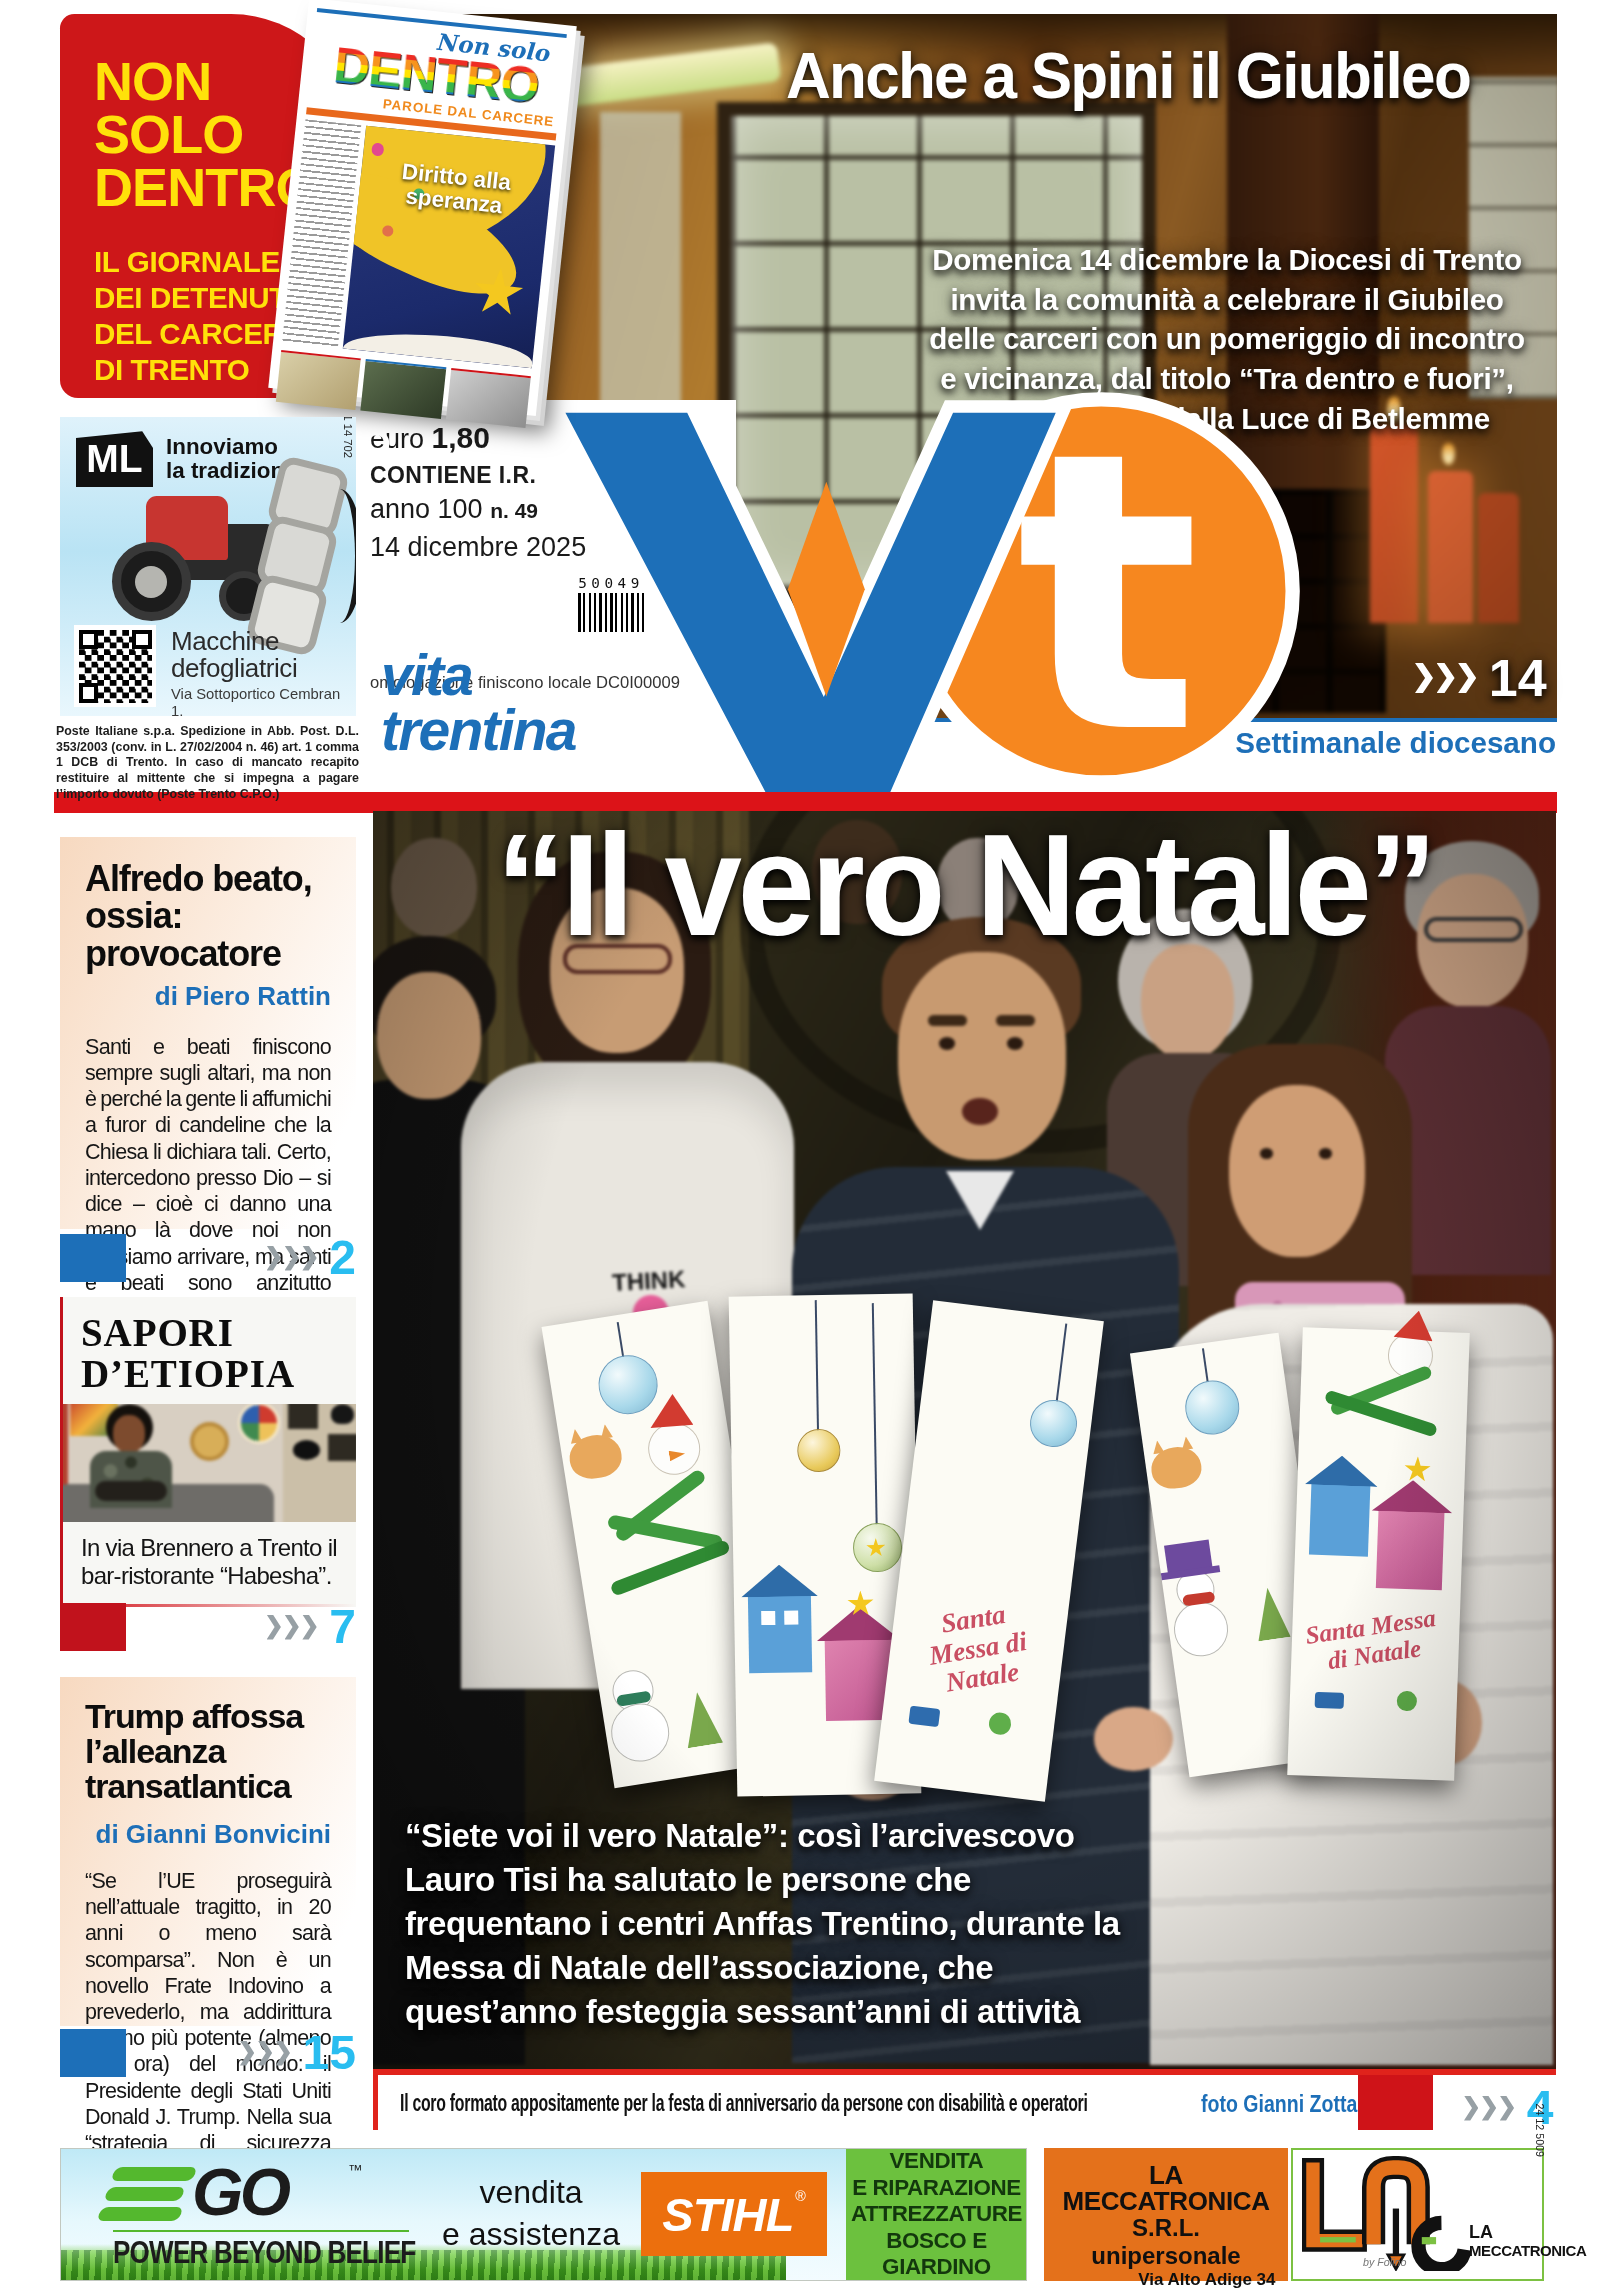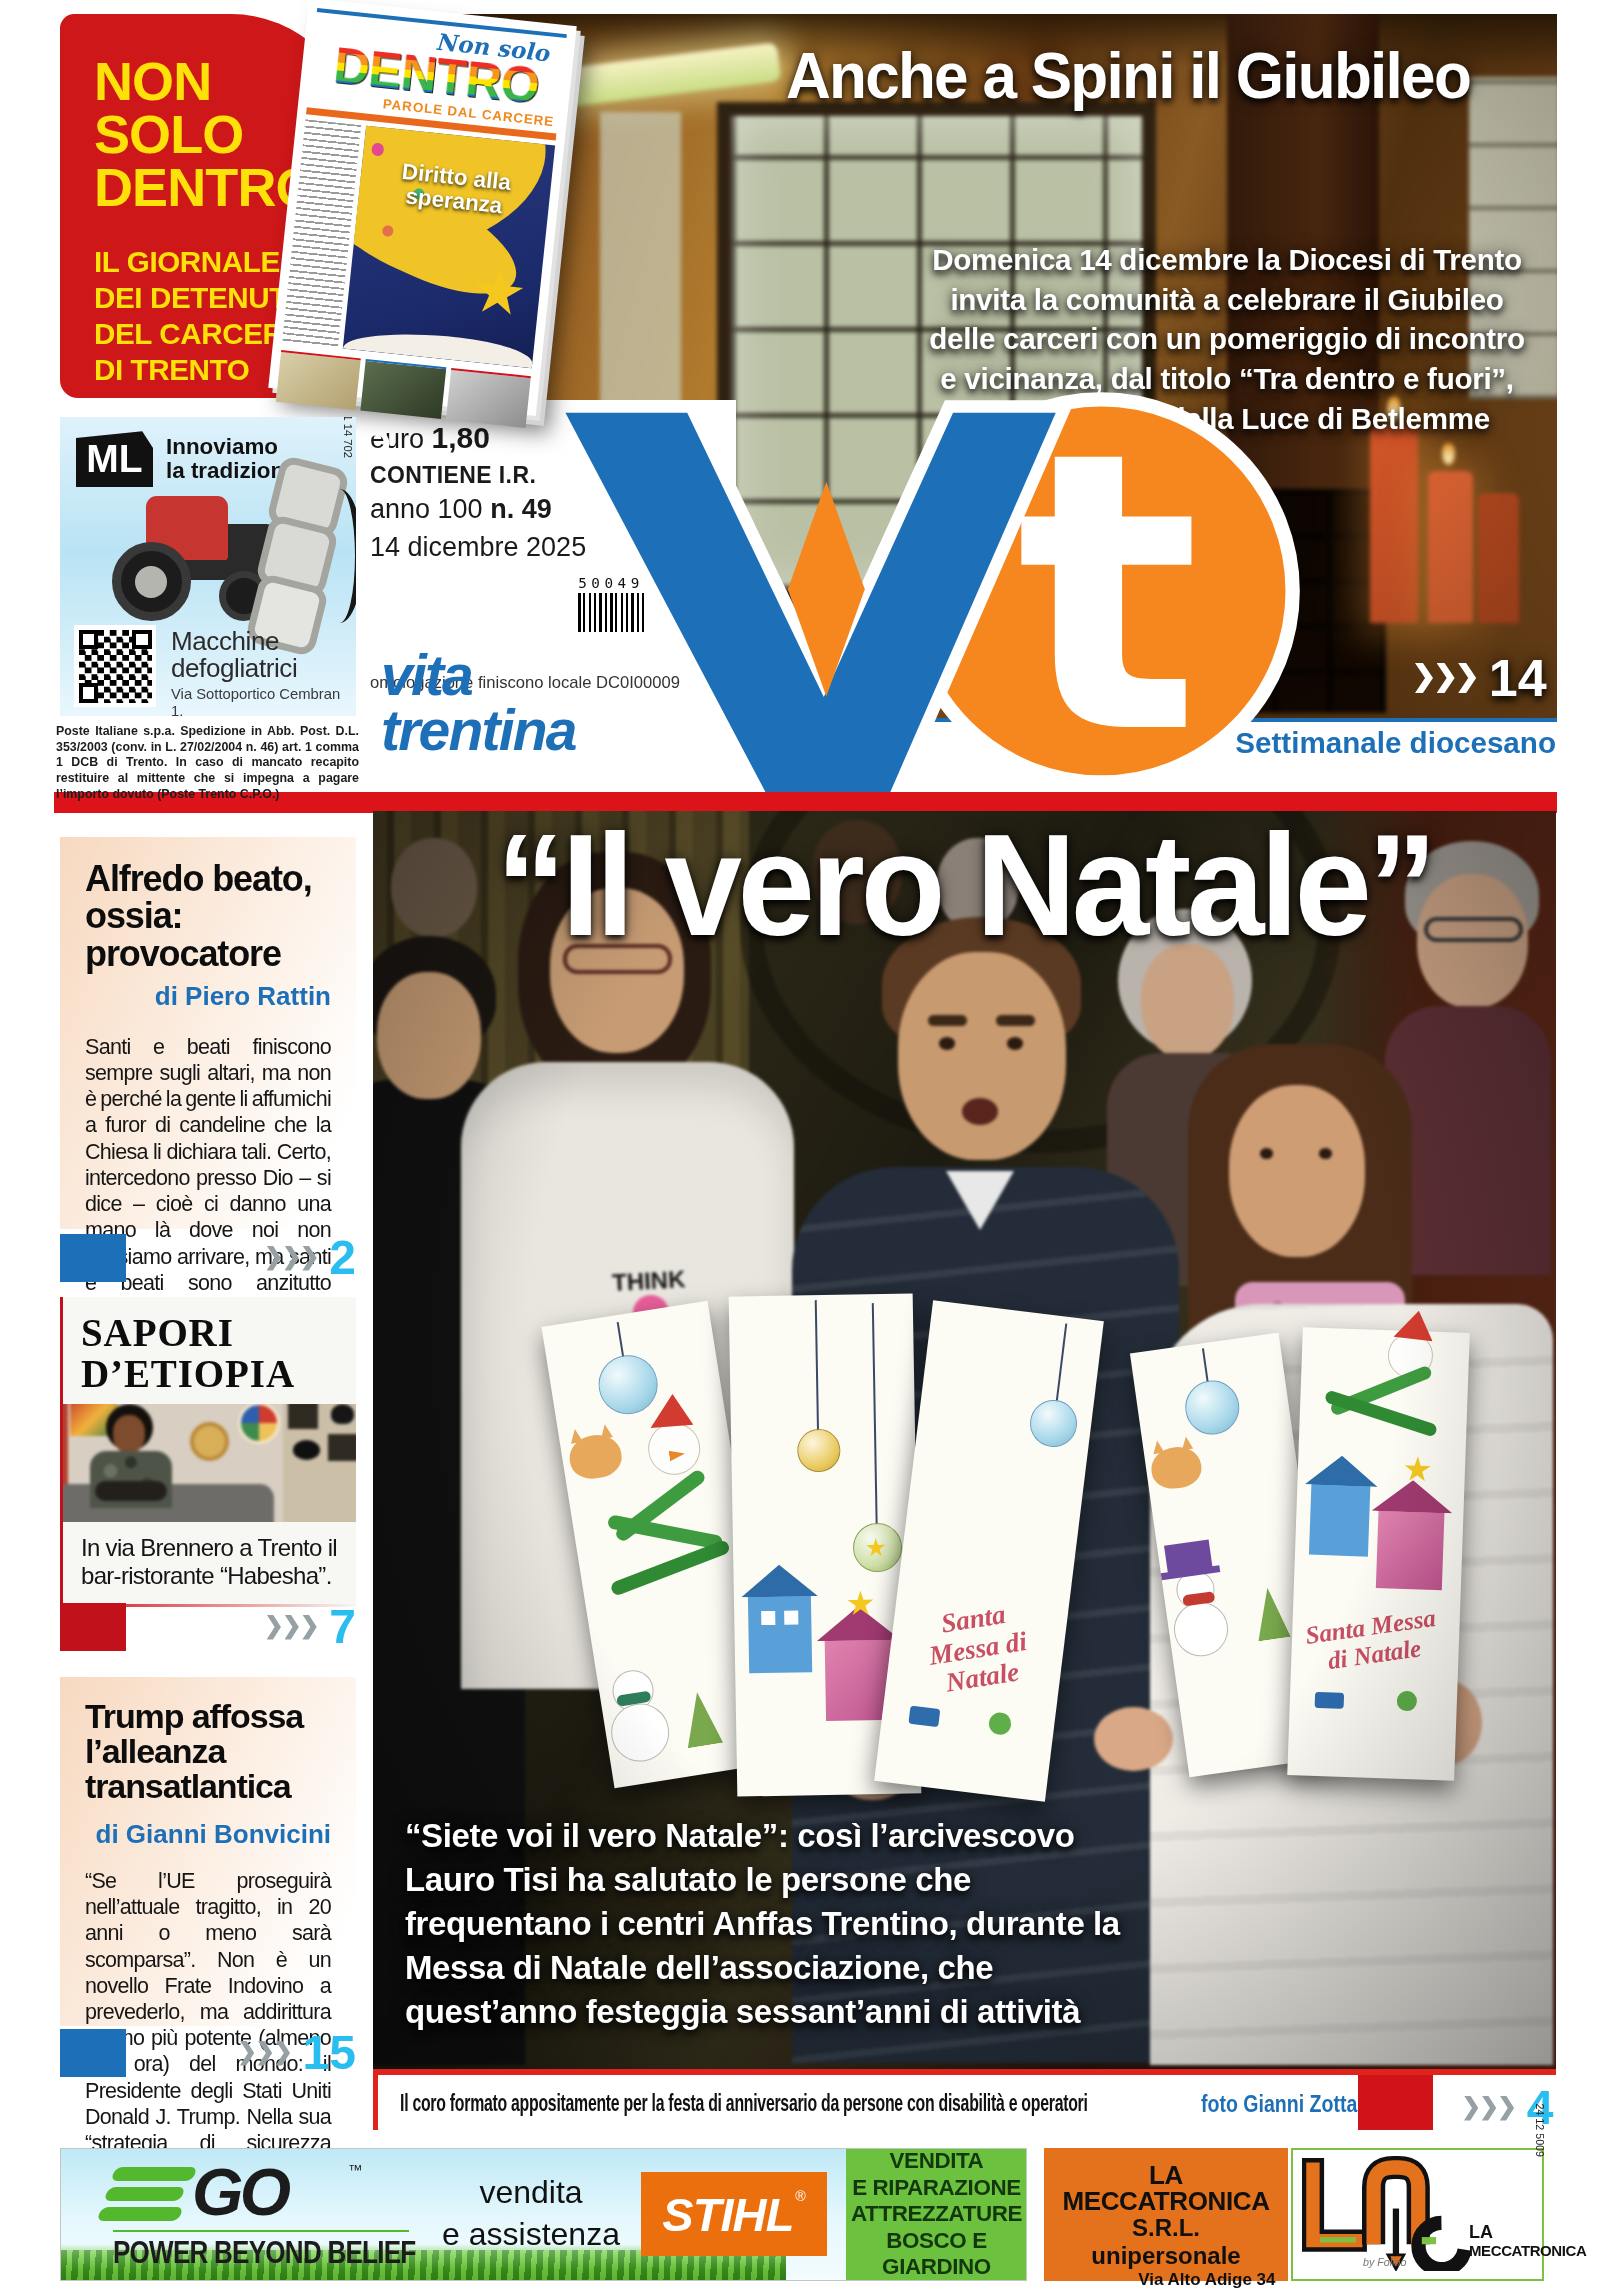--- a/index.html
+++ b/index.html
@@ -59,21 +59,21 @@
         <span class="chv white big"></span>
       </span>
     <span class="whead" style="font-size:52px;line-height:1;margin-left:9px;">14</span>
   </div>
 
   <div class="abs" style="left:356px;top:400px;width:380px;height:391px;background:#fff;"></div>
 
   <div class="abs" style="left:370px;top:417px;font-size:27px;line-height:1.4;color:#1a1a1a;">
     <div><span>euro</span> <b style="font-size:30px;">1,80</b></div>
     <div style="font-size:23px;font-weight:600;letter-spacing:0.4px;">CONTIENE I.R.</div>
-    <div><span>anno 100</span> <b style="font-size:27px;">n. 49</b></div>
+    <div><span>anno 100</span> <b style="font-size:21px;">n. 49</b></div>
     <div>14 dicembre 2025</div>
   </div>
 
   <div class="abs" style="left:578px;top:575px;text-align:center;">
     <div style="font-family:'DejaVu Sans Mono',monospace;font-size:14.3px;letter-spacing:4.5px;">50049</div>
     <div style="width:66px;height:39px;margin-top:1.8px;background:repeating-linear-gradient(90deg,#000 0 2.7px,#fff 2.7px 5.4px,#000 5.4px 7.2px,#fff 7.2px 10.7px);"></div>
   </div>
   <div class="abs" style="left:370px;top:673px;font-size:16.6px;color:#333;">omologazione finiscono locale DC0I00009</div>
 
   <svg class="abs" style="left:528px;top:369px;" width="824" height="435" viewBox="0 0 920 486">

